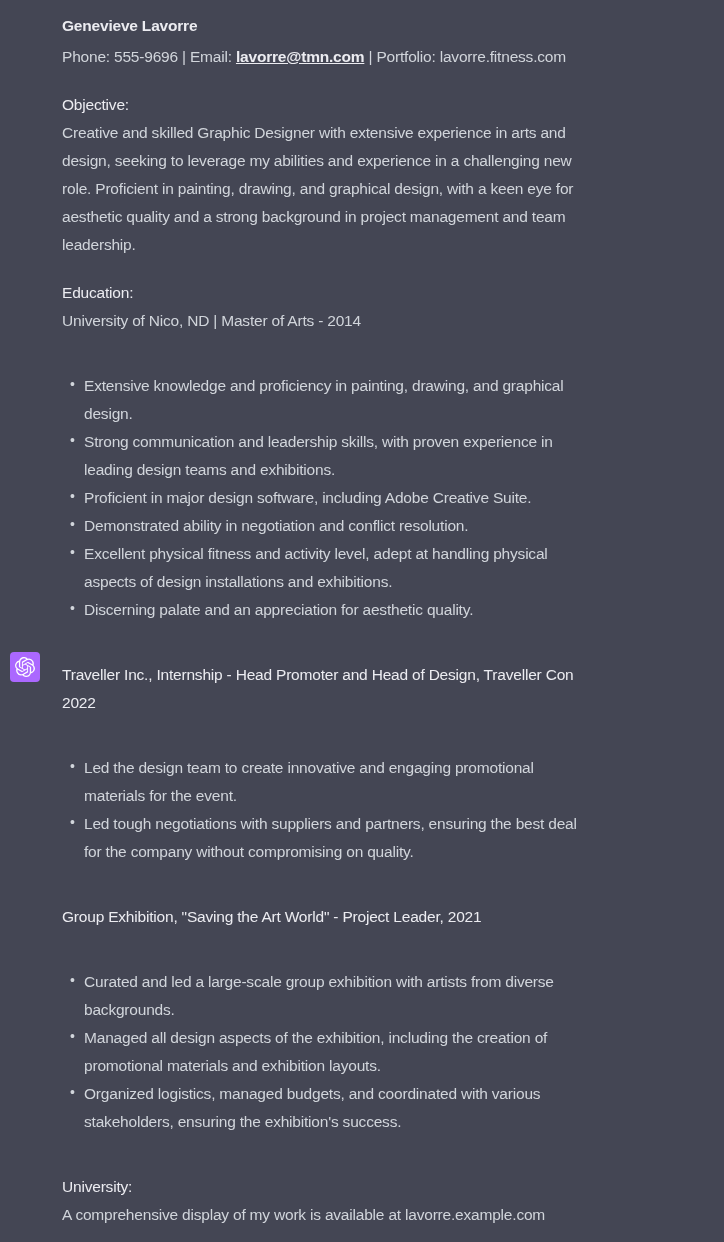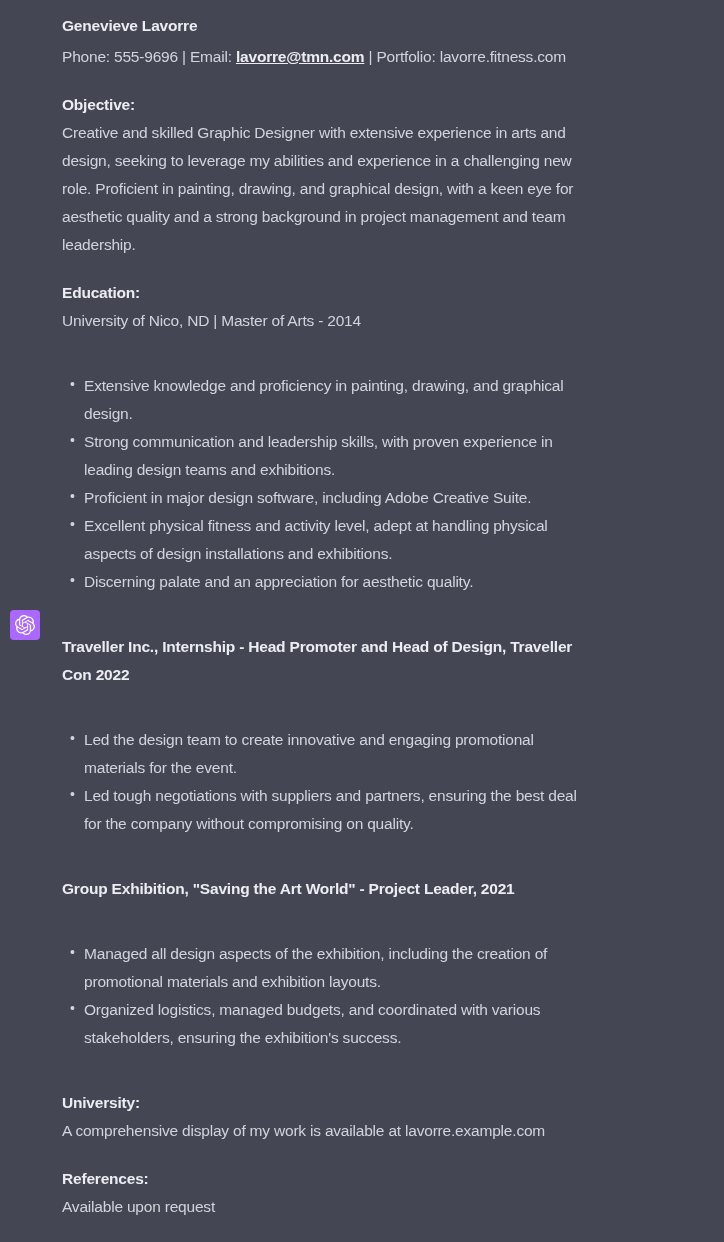--- a/index.html
+++ b/index.html
@@ -56,21 +56,21 @@
   }
   .contact a {
     color: #ececf1;
     font-weight: bold;
   }
   .para {
     margin: 20px 0;
   }
   .para strong, .title-para {
     color: #ececf1;
-    font-weight: bold;
+    font-weight: normal;
   }
   .title-para {
     margin: 20px 0;
   }
   ul.blist {
     margin: 37px 0;
     padding-left: 22px;
     list-style: none;
   }
   ul.blist li {
@@ -106,35 +106,37 @@
 
     <p class="para"><strong>Objective:</strong><br><span>Creative and skilled Graphic Designer with extensive experience in arts and design, seeking to leverage my abilities and experience in a challenging new role. Proficient in painting, drawing, and graphical design, with a keen eye for aesthetic quality and a strong background in project management and team leadership.</span></p>
 
     <p class="para"><strong>Education:</strong><br><span>University of Nico, ND | Master of Arts - 2014</span></p>
 
 
     <ul class="blist">
       <li>Extensive knowledge and proficiency in painting, drawing, and graphical design.</li>
       <li>Strong communication and leadership skills, with proven experience in leading design teams and exhibitions.</li>
       <li>Proficient in major design software, including Adobe Creative Suite.</li>
+      <li>Demonstrated ability in negotiation and conflict resolution.</li>
       <li>Excellent physical fitness and activity level, adept at handling physical aspects of design installations and exhibitions.</li>
       <li>Discerning palate and an appreciation for aesthetic quality.</li>
     </ul>
 
 
     <p class="title-para">Traveller Inc., Internship - Head Promoter and Head of Design, Traveller Con 2022</p>
 
     <ul class="blist">
       <li>Led the design team to create innovative and engaging promotional materials for the event.</li>
       <li>Led tough negotiations with suppliers and partners, ensuring the best deal for the company without compromising on quality.</li>
     </ul>
 
     <p class="title-para">Group Exhibition, "Saving the Art World" - Project Leader, 2021</p>
 
     <ul class="blist">
+      <li>Curated and led a large-scale group exhibition with artists from diverse backgrounds.</li>
       <li>Managed all design aspects of the exhibition, including the creation of promotional materials and exhibition layouts.</li>
       <li>Organized logistics, managed budgets, and coordinated with various stakeholders, ensuring the exhibition's success.</li>
     </ul>
 
     <p class="para"><strong>University:</strong><br><span>A comprehensive display of my work is available at lavorre.example.com</span></p>
 
     <p class="para"><strong>References:</strong><br><span>Available upon request</span></p>
 
   </div>
 </div>

